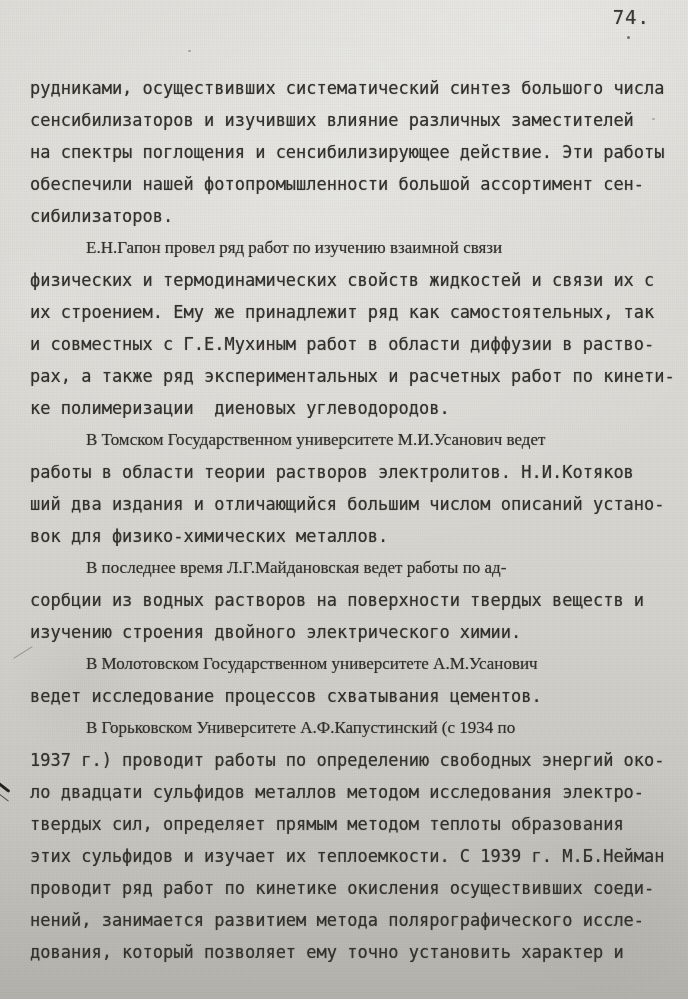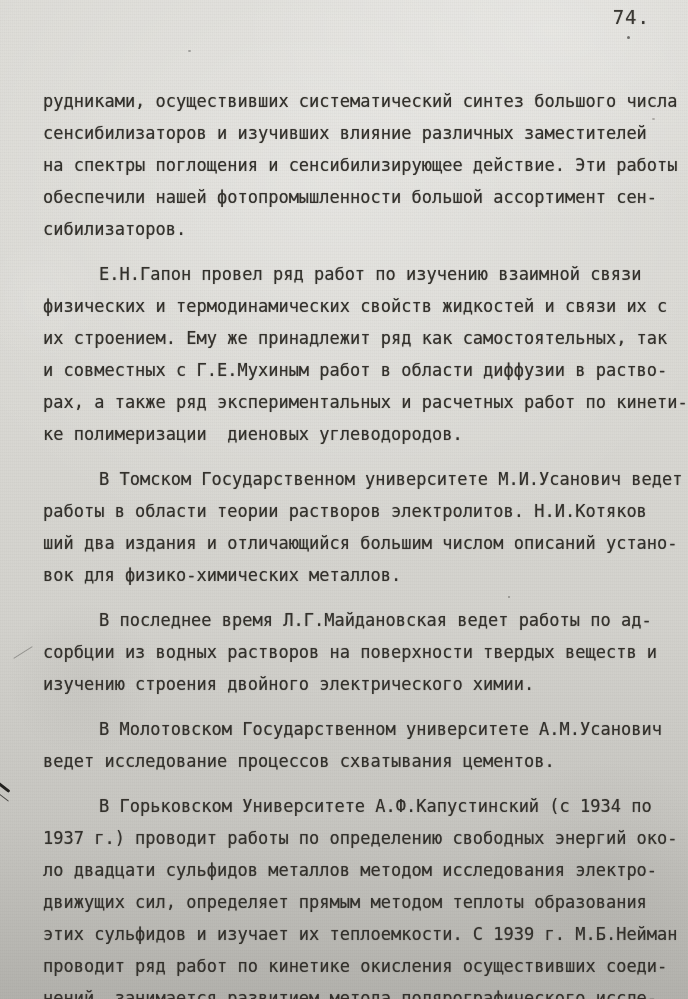--- a/index.html
+++ b/index.html
@@ -48,22 +48,23 @@
     font-size: 17px;
     line-height: 32px;
     text-shadow: 0 0 1px rgba(51,49,44,0.60);
   }
   .line {
     white-space: pre;
     height: 32px;
   }
   .line.indent {
     padding-left: 56px;
+    font-family: Liberation Serif, serif;
   }
-  .para { margin: 13px; }
+  .para { margin: 0; }
   .speck {
     position: absolute;
     background: #23221f;
     pointer-events: none;
   }
   .speck.mark-left {
     left: -3px;
     top: 786px;
     width: 14px;
     height: 3px;
@@ -154,21 +155,21 @@
 
     <div class="para">
       <div class="line indent">В Молотовском Государственном университете А.М.Усанович</div>
       <div class="line">ведет исследование процессов схватывания цементов.</div>
     </div>
 
     <div class="para">
       <div class="line indent">В Горьковском Университете А.Ф.Капустинский (с 1934 по</div>
       <div class="line">1937 г.) проводит работы по определению свободных энергий око-</div>
       <div class="line">ло двадцати сульфидов металлов методом исследования электро-</div>
-      <div class="line">движущих сил, определяет прямым методом теплоты образования</div>
+      <div class="line">твердых сил, определяет прямым методом теплоты образования</div>
       <div class="line">этих сульфидов и изучает их теплоемкости. С 1939 г. М.Б.Нейман</div>
       <div class="line">проводит ряд работ по кинетике окисления осуществивших соеди-</div>
       <div class="line">нений, занимается развитием метода полярографического иссле-</div>
       <div class="line">дования, который позволяет ему точно установить характер и</div>
     </div>
 
   </div>
 
   <div class="speck mark-left"></div>
   <div class="speck dot-under-number"></div>

